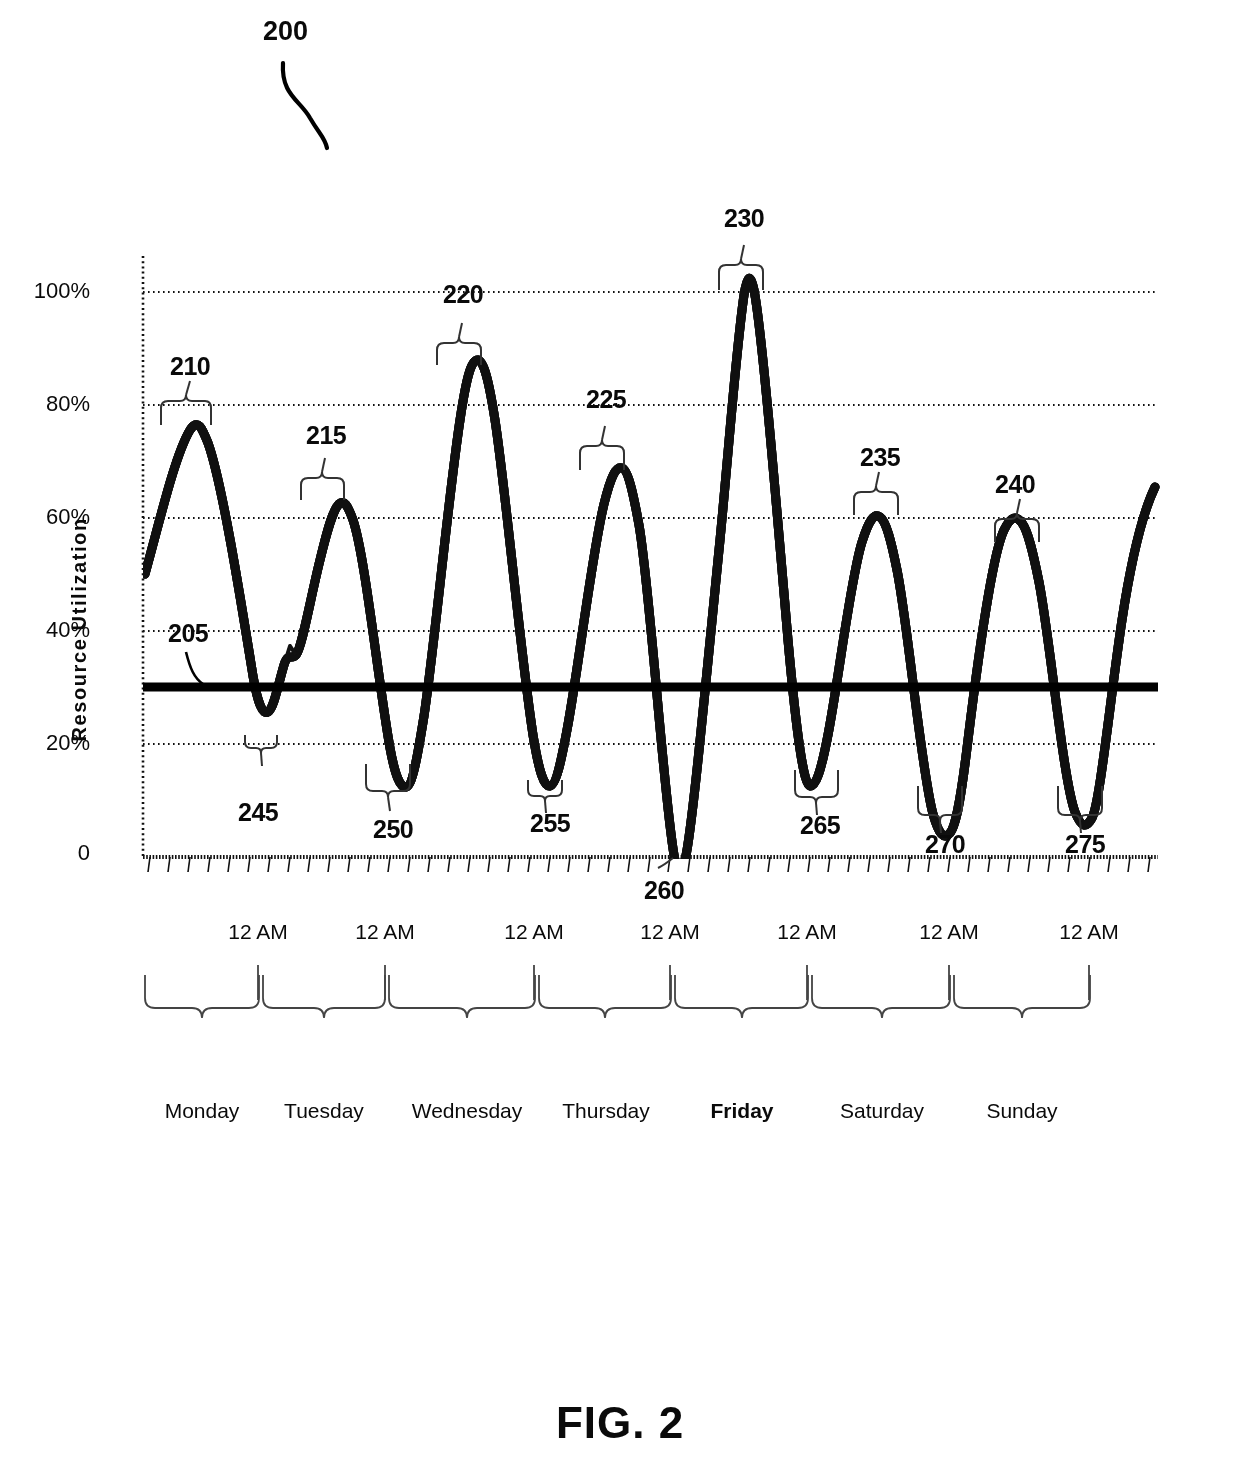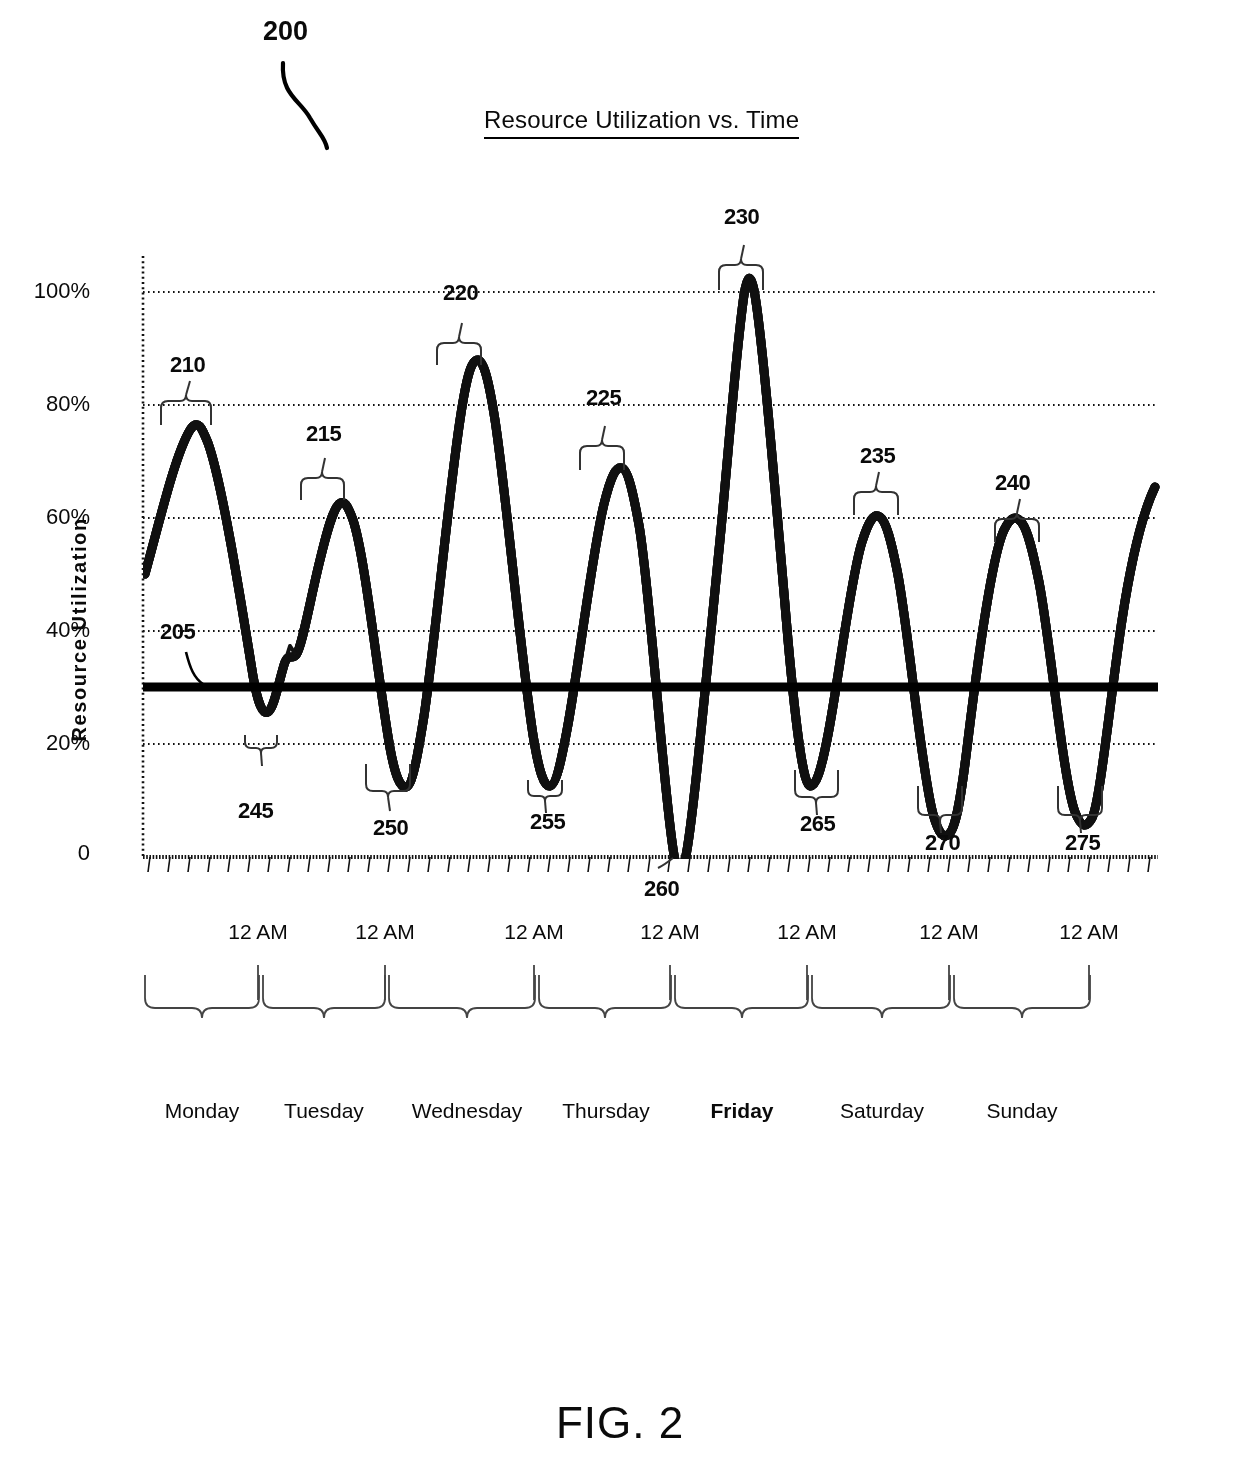--- a/index.html
+++ b/index.html
@@ -27,21 +27,21 @@
     width: 1240px;
     height: 1483px;
   }
   .txt {
     position: absolute;
     white-space: nowrap;
     font-family: "Liberation Sans", sans-serif;
     color: #0a0a0a;
   }
   .ref-num {
-    font-size: 22px;
+    font-size: 25px;
     font-weight: 600;
     letter-spacing: -0.5px;
   }
   .fig-label-200 {
     left: 263px;
     top: 16px;
     font-size: 27px;
     font-weight: 600;
   }
   .title {
@@ -79,21 +79,21 @@
     text-align: center;
     width: 170px;
     margin-top: 48px;
   }
   .fig-caption {
     left: 0px;
     top: 1398px;
     width: 1240px;
     text-align: center;
     font-size: 44px;
-    font-weight: 400;
+    font-weight: 700;
     letter-spacing: 1px;
   }
 </style>
 </head>
 <body>
 
 <div class="page">
 
   <svg class="figure" viewBox="0 0 1240 1483">
     <defs>
@@ -308,40 +308,39 @@
       <line x1="385" y1="965" x2="385" y2="1000"></line>
       <line x1="534" y1="965" x2="534" y2="1000"></line>
       <line x1="670" y1="965" x2="670" y2="1000"></line>
       <line x1="807" y1="965" x2="807" y2="1000"></line>
       <line x1="949" y1="965" x2="949" y2="1000"></line>
       <line x1="1089" y1="965" x2="1089" y2="1000"></line>
     </g>
   </svg>
 
   <div class="txt fig-label-200">200</div>
-  <div class="txt title">Resource Utilization vs. Time</div>
 
   <div class="txt ylabel">Resource Utilization</div>
 
   <div class="txt ytick" style="left:12px; top:278px;">100%</div>
   <div class="txt ytick" style="left:12px; top:391px;">80%</div>
   <div class="txt ytick" style="left:12px; top:504px;">60%</div>
   <div class="txt ytick" style="left:12px; top:617px;">40%</div>
   <div class="txt ytick" style="left:12px; top:730px;">20%</div>
   <div class="txt ytick" style="left:12px; top:840px;">0</div>
 
   <div class="txt ref-num" style="left:170px; top:352px;">210</div>
   <div class="txt ref-num" style="left:306px; top:421px;">215</div>
   <div class="txt ref-num" style="left:443px; top:280px;">220</div>
   <div class="txt ref-num" style="left:586px; top:385px;">225</div>
   <div class="txt ref-num" style="left:724px; top:204px;">230</div>
   <div class="txt ref-num" style="left:860px; top:443px;">235</div>
   <div class="txt ref-num" style="left:995px; top:470px;">240</div>
 
-  <div class="txt ref-num" style="left:160px; top:619px;">205</div>
+  <div class="txt ref-num" style="left:168px; top:619px;">205</div>
 
   <div class="txt ref-num" style="left:238px; top:798px;">245</div>
   <div class="txt ref-num" style="left:373px; top:815px;">250</div>
   <div class="txt ref-num" style="left:530px; top:809px;">255</div>
   <div class="txt ref-num" style="left:644px; top:876px;">260</div>
   <div class="txt ref-num" style="left:800px; top:811px;">265</div>
   <div class="txt ref-num" style="left:925px; top:830px;">270</div>
   <div class="txt ref-num" style="left:1065px; top:830px;">275</div>
 
   <div class="txt xtick-time" style="left:203px; top:920px;">12 AM</div>

